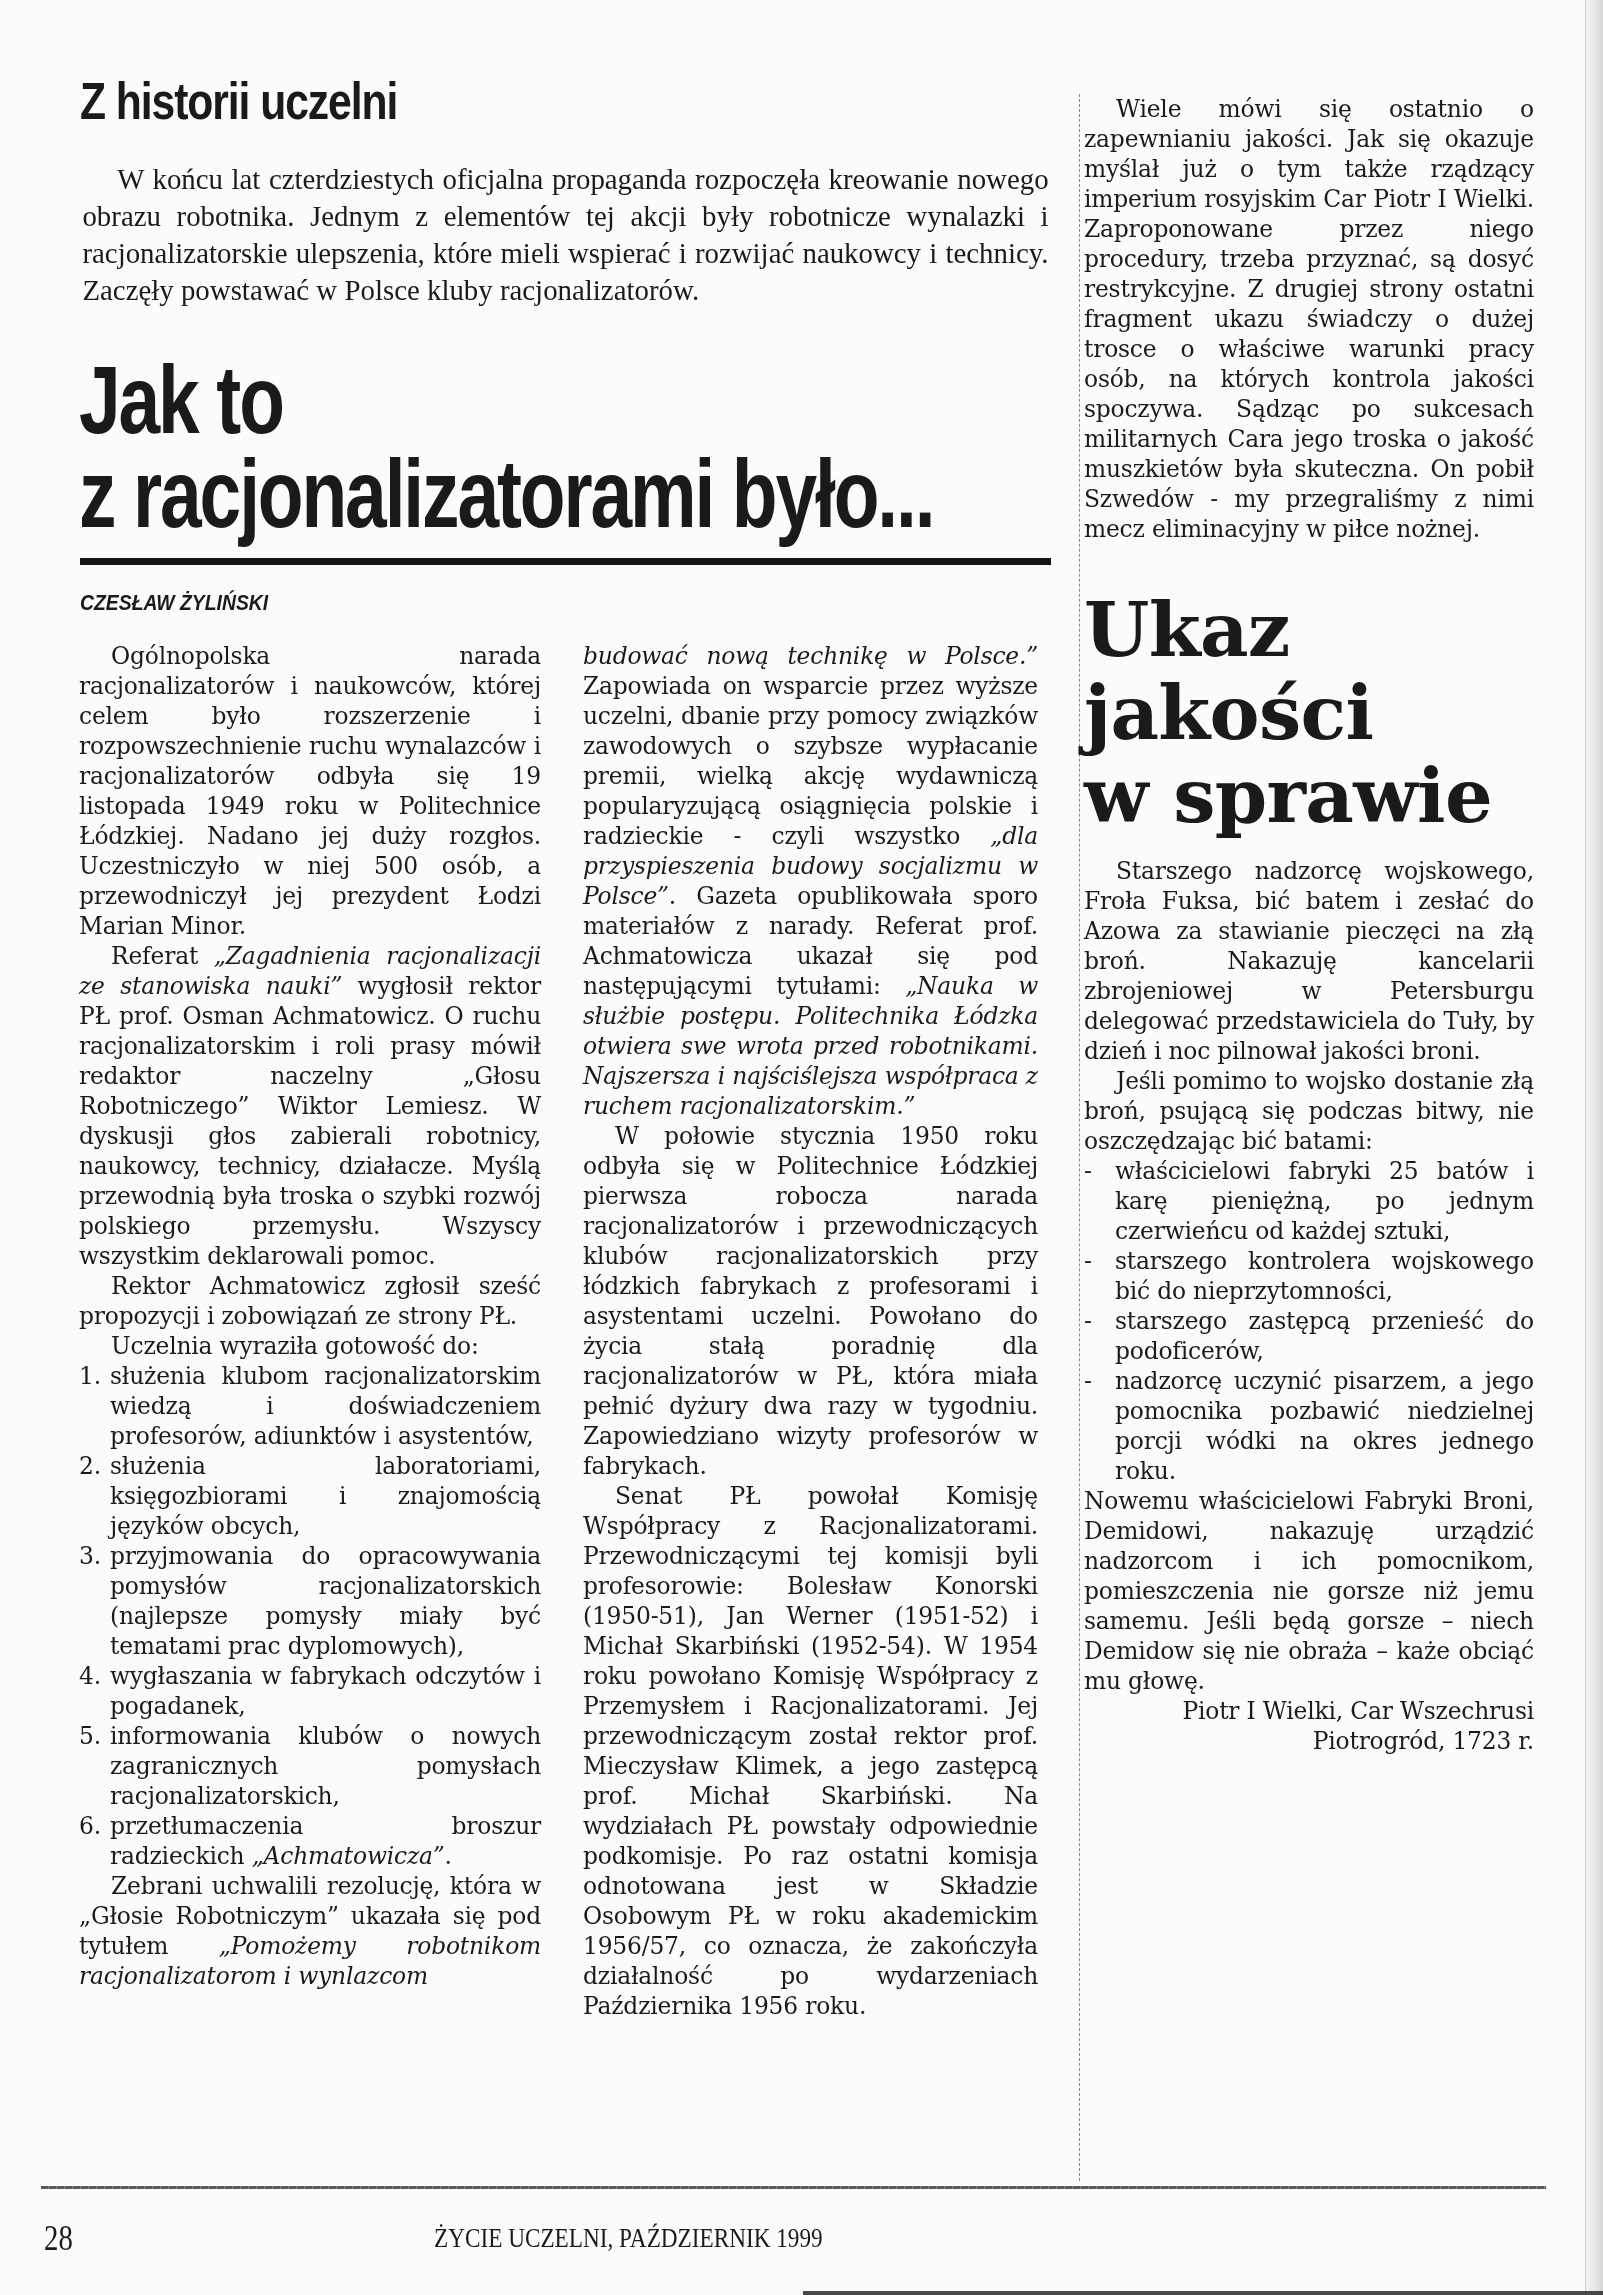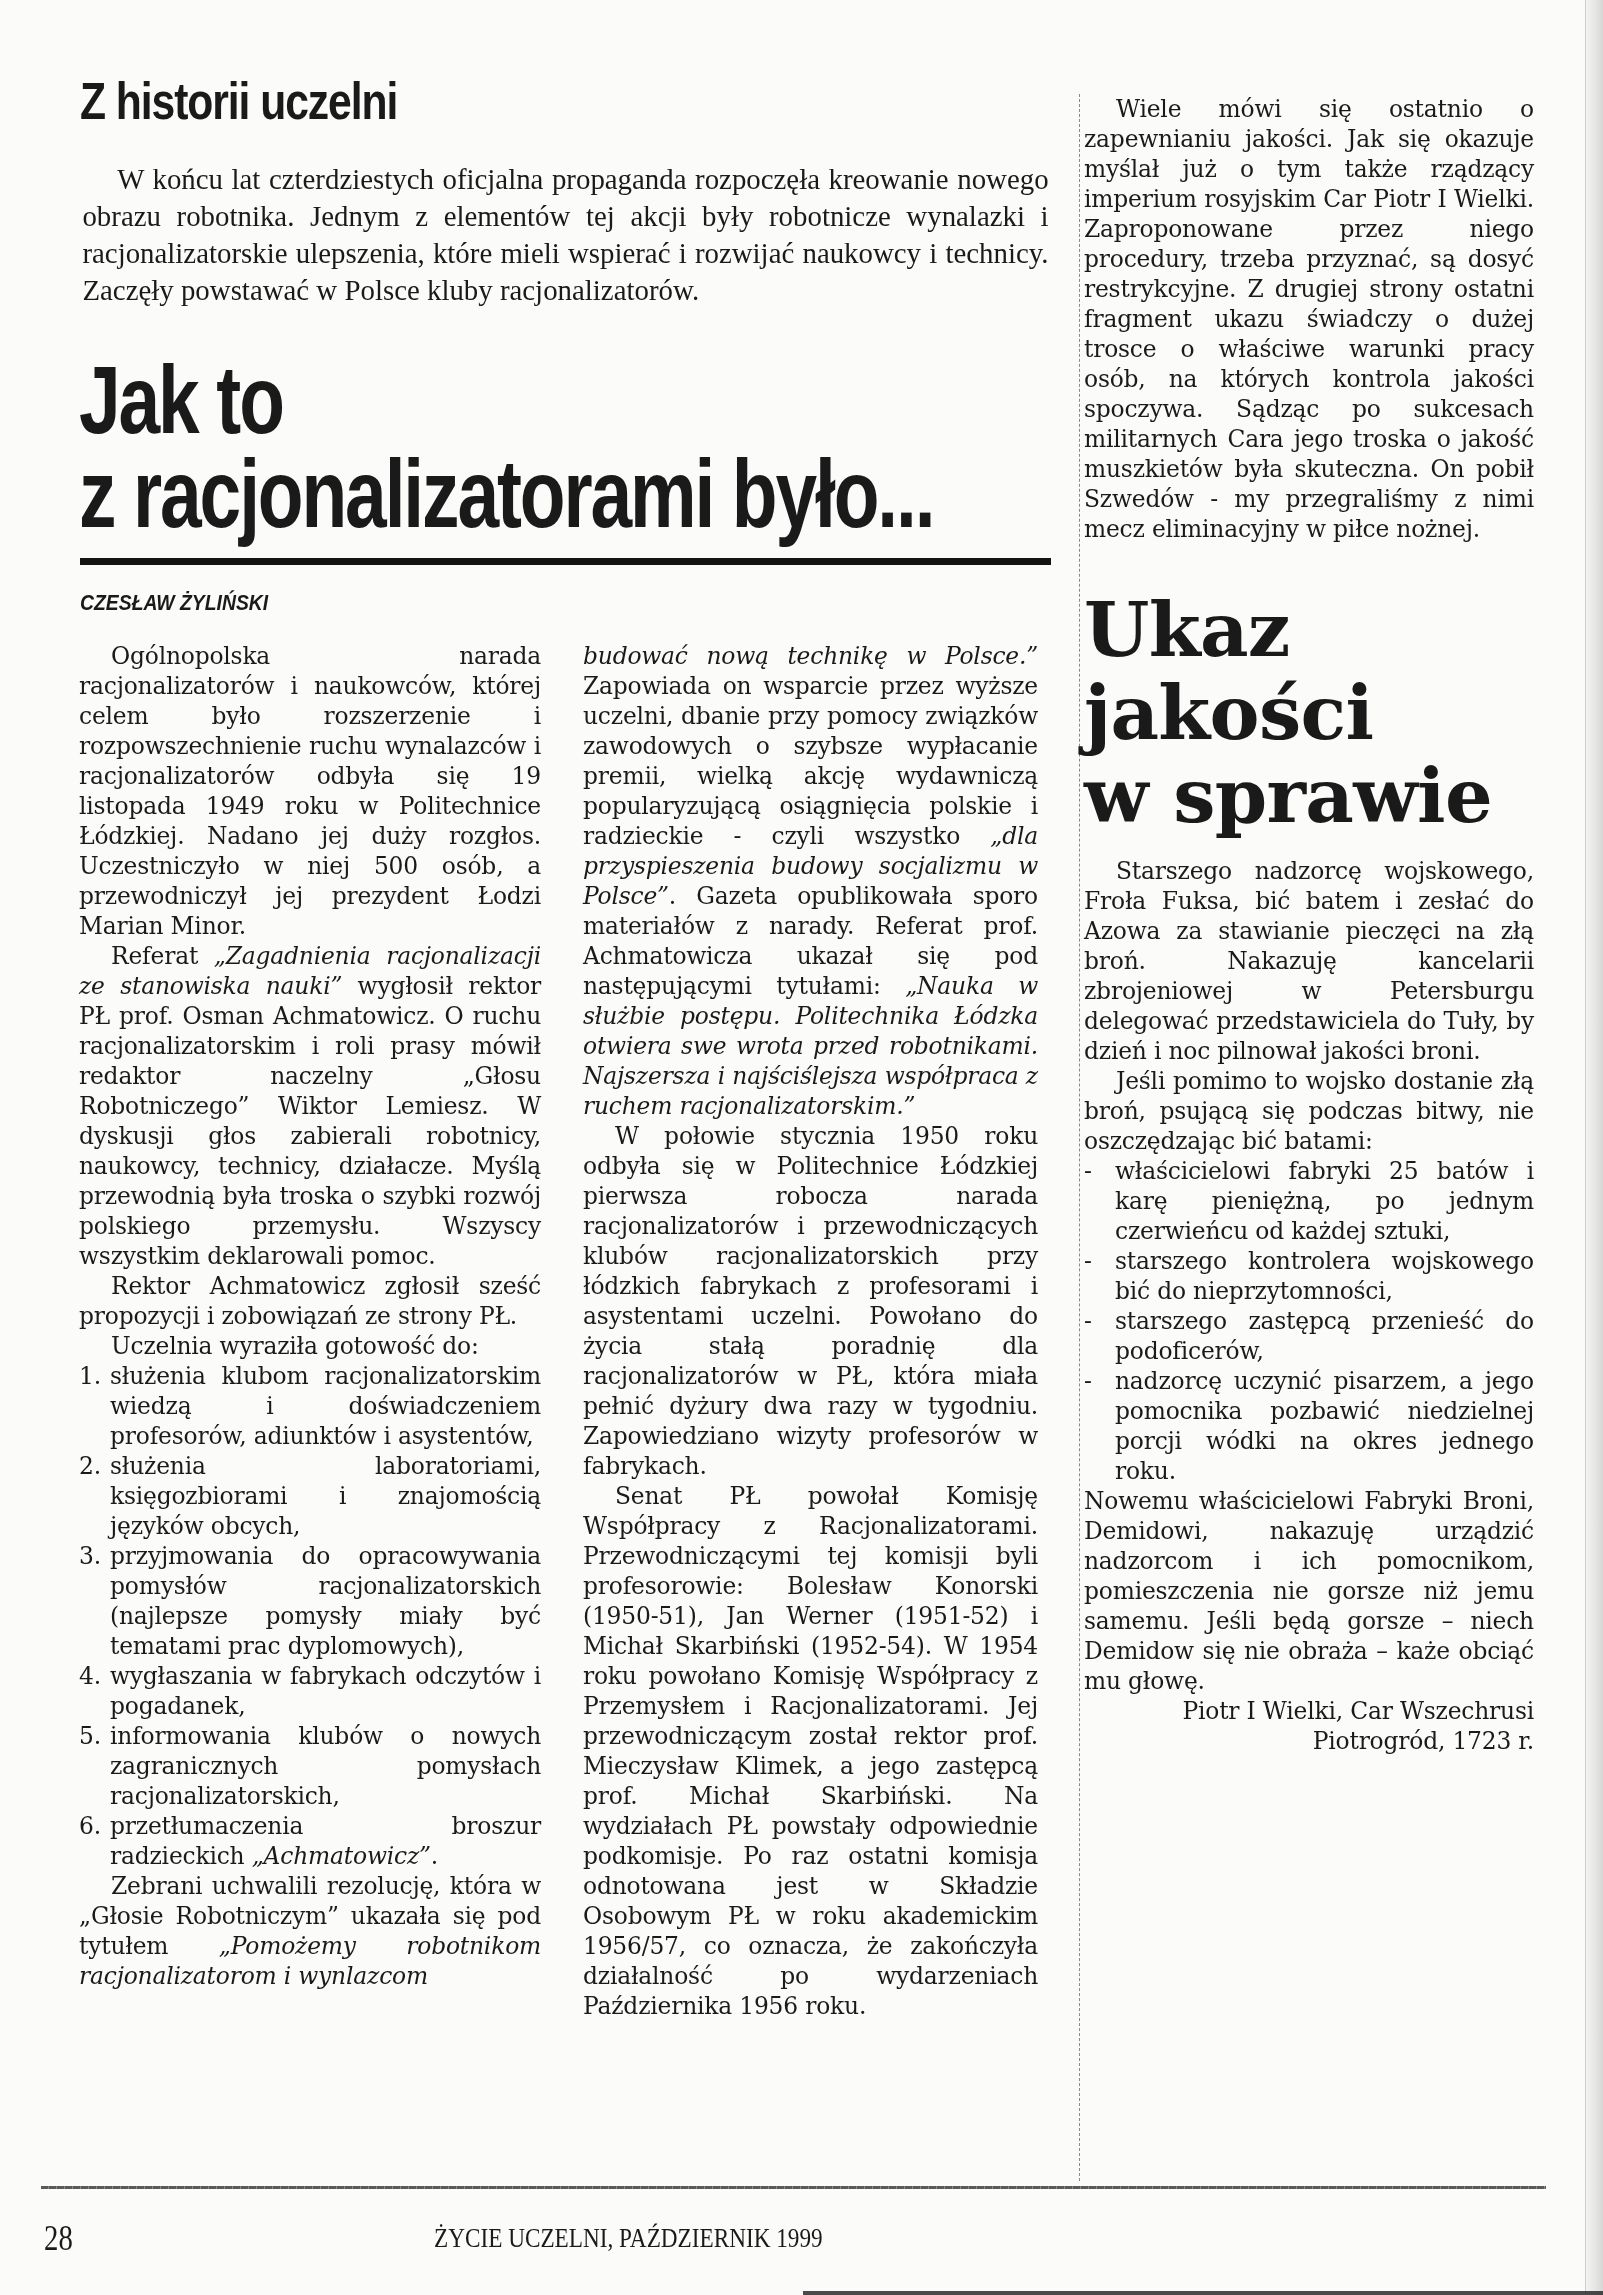--- a/index.html
+++ b/index.html
@@ -114,21 +114,21 @@
   <p>Ogólnopolska narada racjonalizatorów i naukowców, której celem było rozszerzenie i rozpowszechnienie ruchu wynalazców i racjonalizatorów odbyła się 19 listopada 1949 roku w Politechnice Łódzkiej. Nadano jej duży rozgłos. Uczestniczyło w niej 500 osób, a przewodniczył jej prezydent Łodzi Marian Minor.</p>
   <p><span>Referat </span><span class="it">„Zagadnienia racjonalizacji ze stanowiska nauki”</span><span> wygłosił rektor PŁ prof. Osman Achmatowicz. O ruchu racjonalizatorskim i roli prasy mówił redaktor naczelny „Głosu Robotniczego” Wiktor Lemiesz. W dyskusji głos zabierali robotnicy, naukowcy, technicy, działacze. Myślą przewodnią była troska o szybki rozwój polskiego przemysłu. Wszyscy wszystkim deklarowali pomoc.</span></p>
   <p>Rektor Achmatowicz zgłosił sześć propozycji i zobowiązań ze strony PŁ.</p>
   <p>Uczelnia wyraziła gotowość do:</p>
   <ol>
     <li><span class="num">1.</span><span>służenia klubom racjonalizatorskim wiedzą i doświadczeniem profesorów, adiunktów i asystentów,</span></li>
     <li><span class="num">2.</span><span>służenia laboratoriami, księgozbiorami i znajomością języków obcych,</span></li>
     <li><span class="num">3.</span><span>przyjmowania do opracowywania pomysłów racjonalizatorskich (najlepsze pomysły miały być tematami prac dyplomowych),</span></li>
     <li><span class="num">4.</span><span>wygłaszania w fabrykach odczytów i pogadanek,</span></li>
     <li><span class="num">5.</span><span>informowania klubów o nowych zagranicznych pomysłach racjonalizatorskich,</span></li>
-    <li><span class="num">6.</span><span>przetłumaczenia broszur radzieckich </span><span class="it">„Achmatowicz”</span><span>.</span></li>
+    <li><span class="num">6.</span><span>przetłumaczenia broszur radzieckich </span><span class="it">„Achmatowicza”</span><span>.</span></li>
   </ol>
   <p><span>Zebrani uchwalili rezolucję, która w „Głosie Robotniczym” ukazała się pod tytułem </span><span class="it" id="resolution-title-part1">„Pomożemy robotnikom racjonalizatorom i wynlazcom</span></p>
 </div>
 
 <div class="col col2">
   <p class="noindent"><span class="it" id="resolution-title-part2">budować nową technikę w Polsce.”</span><span> Zapowiada on wsparcie przez wyższe uczelni, dbanie przy pomocy związków zawodowych o szybsze wypłacanie premii, wielką akcję wydawniczą popularyzującą osiągnięcia polskie i radzieckie - czyli wszystko </span><span class="it">„dla przyspieszenia budowy socjalizmu w Polsce”</span><span>. Gazeta opublikowała sporo materiałów z narady. Referat prof. Achmatowicza ukazał się pod następującymi tytułami: </span><span class="it">„Nauka w służbie postępu. Politechnika Łódzka otwiera swe wrota przed robotnikami. Najszersza i najściślejsza współpraca z ruchem racjonalizatorskim.”</span></p>
   <p>W połowie stycznia 1950 roku odbyła się w Politechnice Łódzkiej pierwsza robocza narada racjonalizatorów i przewodniczących klubów racjonalizatorskich przy łódzkich fabrykach z profesorami i asystentami uczelni. Powołano do życia stałą poradnię dla racjonalizatorów w PŁ, która miała pełnić dyżury dwa razy w tygodniu. Zapowiedziano wizyty profesorów w fabrykach.</p>
   <p>Senat PŁ powołał Komisję Współpracy z Racjonalizatorami. Przewodniczącymi tej komisji byli profesorowie: Bolesław Konorski (1950-51), Jan Werner (1951-52) i Michał Skarbiński (1952-54). W 1954 roku powołano Komisję Współpracy z Przemysłem i Racjonalizatorami. Jej przewodniczącym został rektor prof. Mieczysław Klimek, a jego zastępcą prof. Michał Skarbiński. Na wydziałach PŁ powstały odpowiednie podkomisje. Po raz ostatni komisja odnotowana jest w Składzie Osobowym PŁ w roku akademickim 1956/57, co oznacza, że zakończyła działalność po wydarzeniach Października 1956 roku.</p>
 </div>
 

